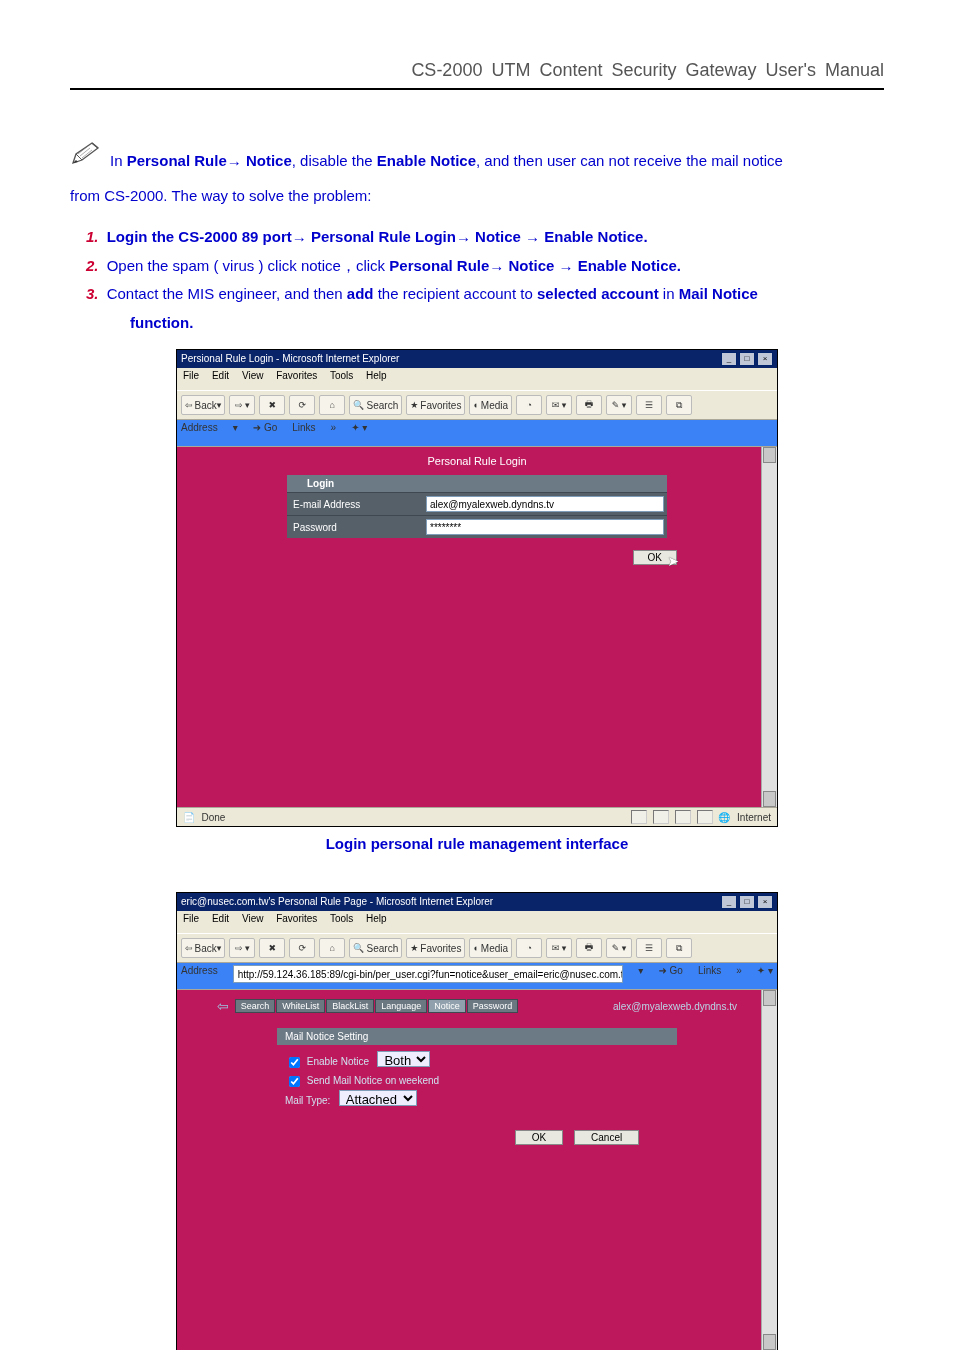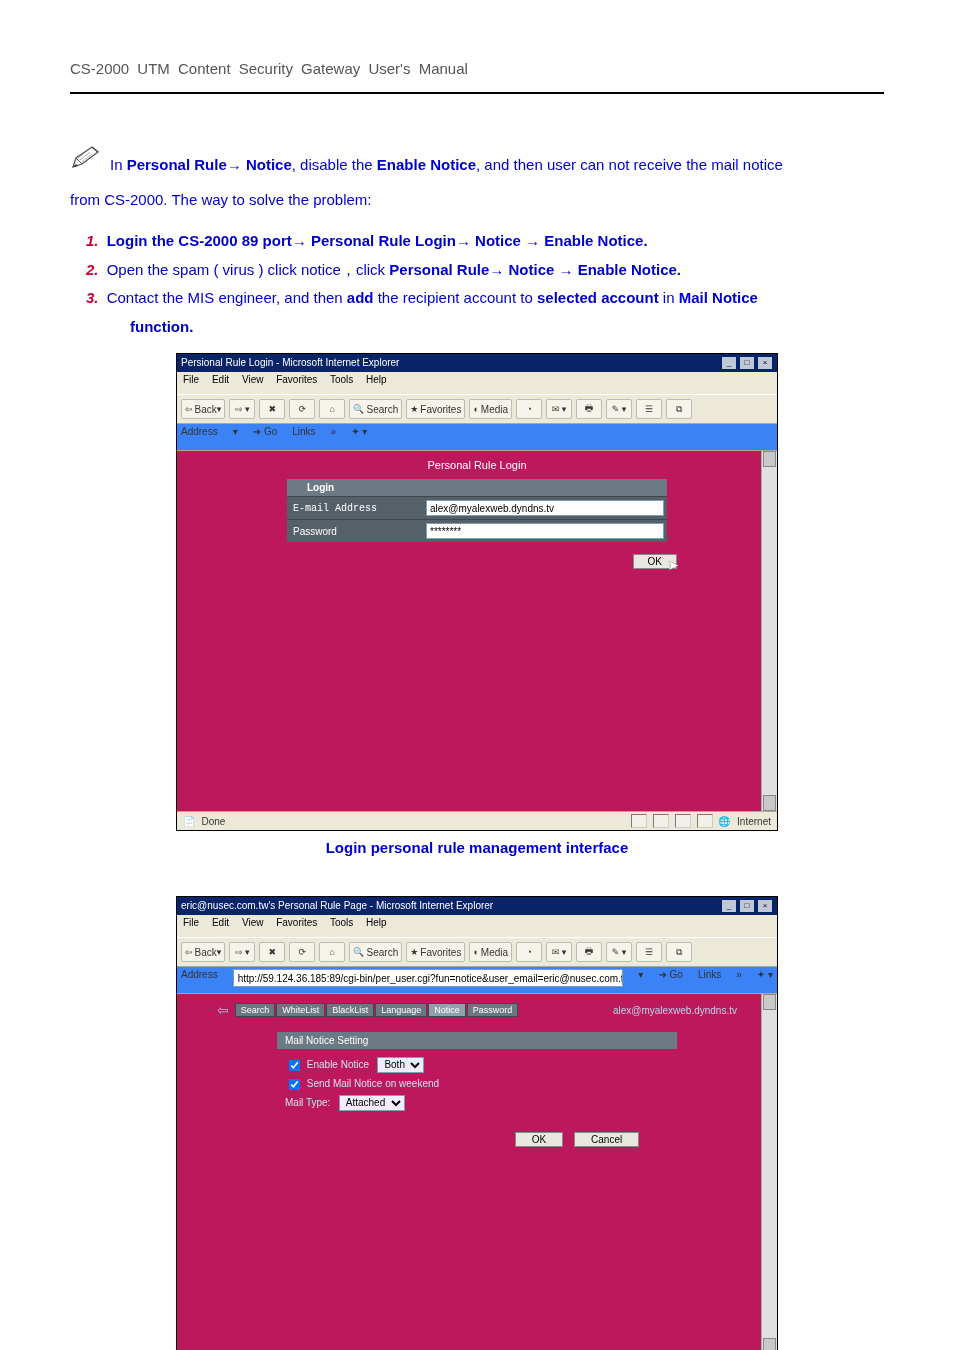--- a/index.html
+++ b/index.html
@@ -7,25 +7,25 @@
     padding: 0;
     font-family: Arial, Helvetica, sans-serif;
     background: #fff;
     width: 954px;
     color: #333;
   }
   .page {
     padding: 60px 70px 40px 70px;
   }
   .header-line {
-    font-size: 15px;
+    font-size: 18px;
     color: #555;
-    text-align: left;
+    text-align: right;
     word-spacing: 4px;
-    margin-bottom: 15px;
+    margin-bottom: 7px;
   }
   .hr {
     border: none;
     border-top: 2px solid #000;
     margin: 0 0 50px 0;
   }
   .pencil-icon {
     display: inline-block;
     vertical-align: bottom;
     margin-right: 6px;
@@ -323,21 +323,21 @@
     line-height: 1.9;
   }
   .notice-panel .np-body label { color: #cfe2ef; }
   .chk {
     width: 11px;
     height: 11px;
     vertical-align: middle;
     margin-right: 4px;
   }
   .sel {
-    font-size: 10px;
+    font-size: 13px;
     height: 16px;
     border: 1px solid #7f9db9;
     background: #eef;
     color: #000;
     padding: 0 2px;
   }
   .btn-row2 {
     text-align: center;
     padding-top: 18px;
   }
@@ -434,21 +434,21 @@
         <span class="tbtn">✦ ▾</span>
       </div>
       <div class="viewport">
         <div class="viewport-scroll"></div>
         <div class="pr-title">Personal Rule Login</div>
         <div class="login-box">
           <div class="lb-head">Login</div>
           <table>
             <tbody>
                 <tr>
-              <td style="width:35%;font-family:Liberation Mono, monospace;">E-mail Address</td>
+              <td style="width:35%;">E-mail Address</td>
               <td class="input-cell"><input type="text" value="alex@myalexweb.dyndns.tv" style=""></td>
             </tr>
             <tr>
               <td>Password</td>
               <td class="input-cell"><input type="text" value="********" style=""></td>
             </tr>
           </tbody>
             </table>
         </div>
         <div class="ok-row">

